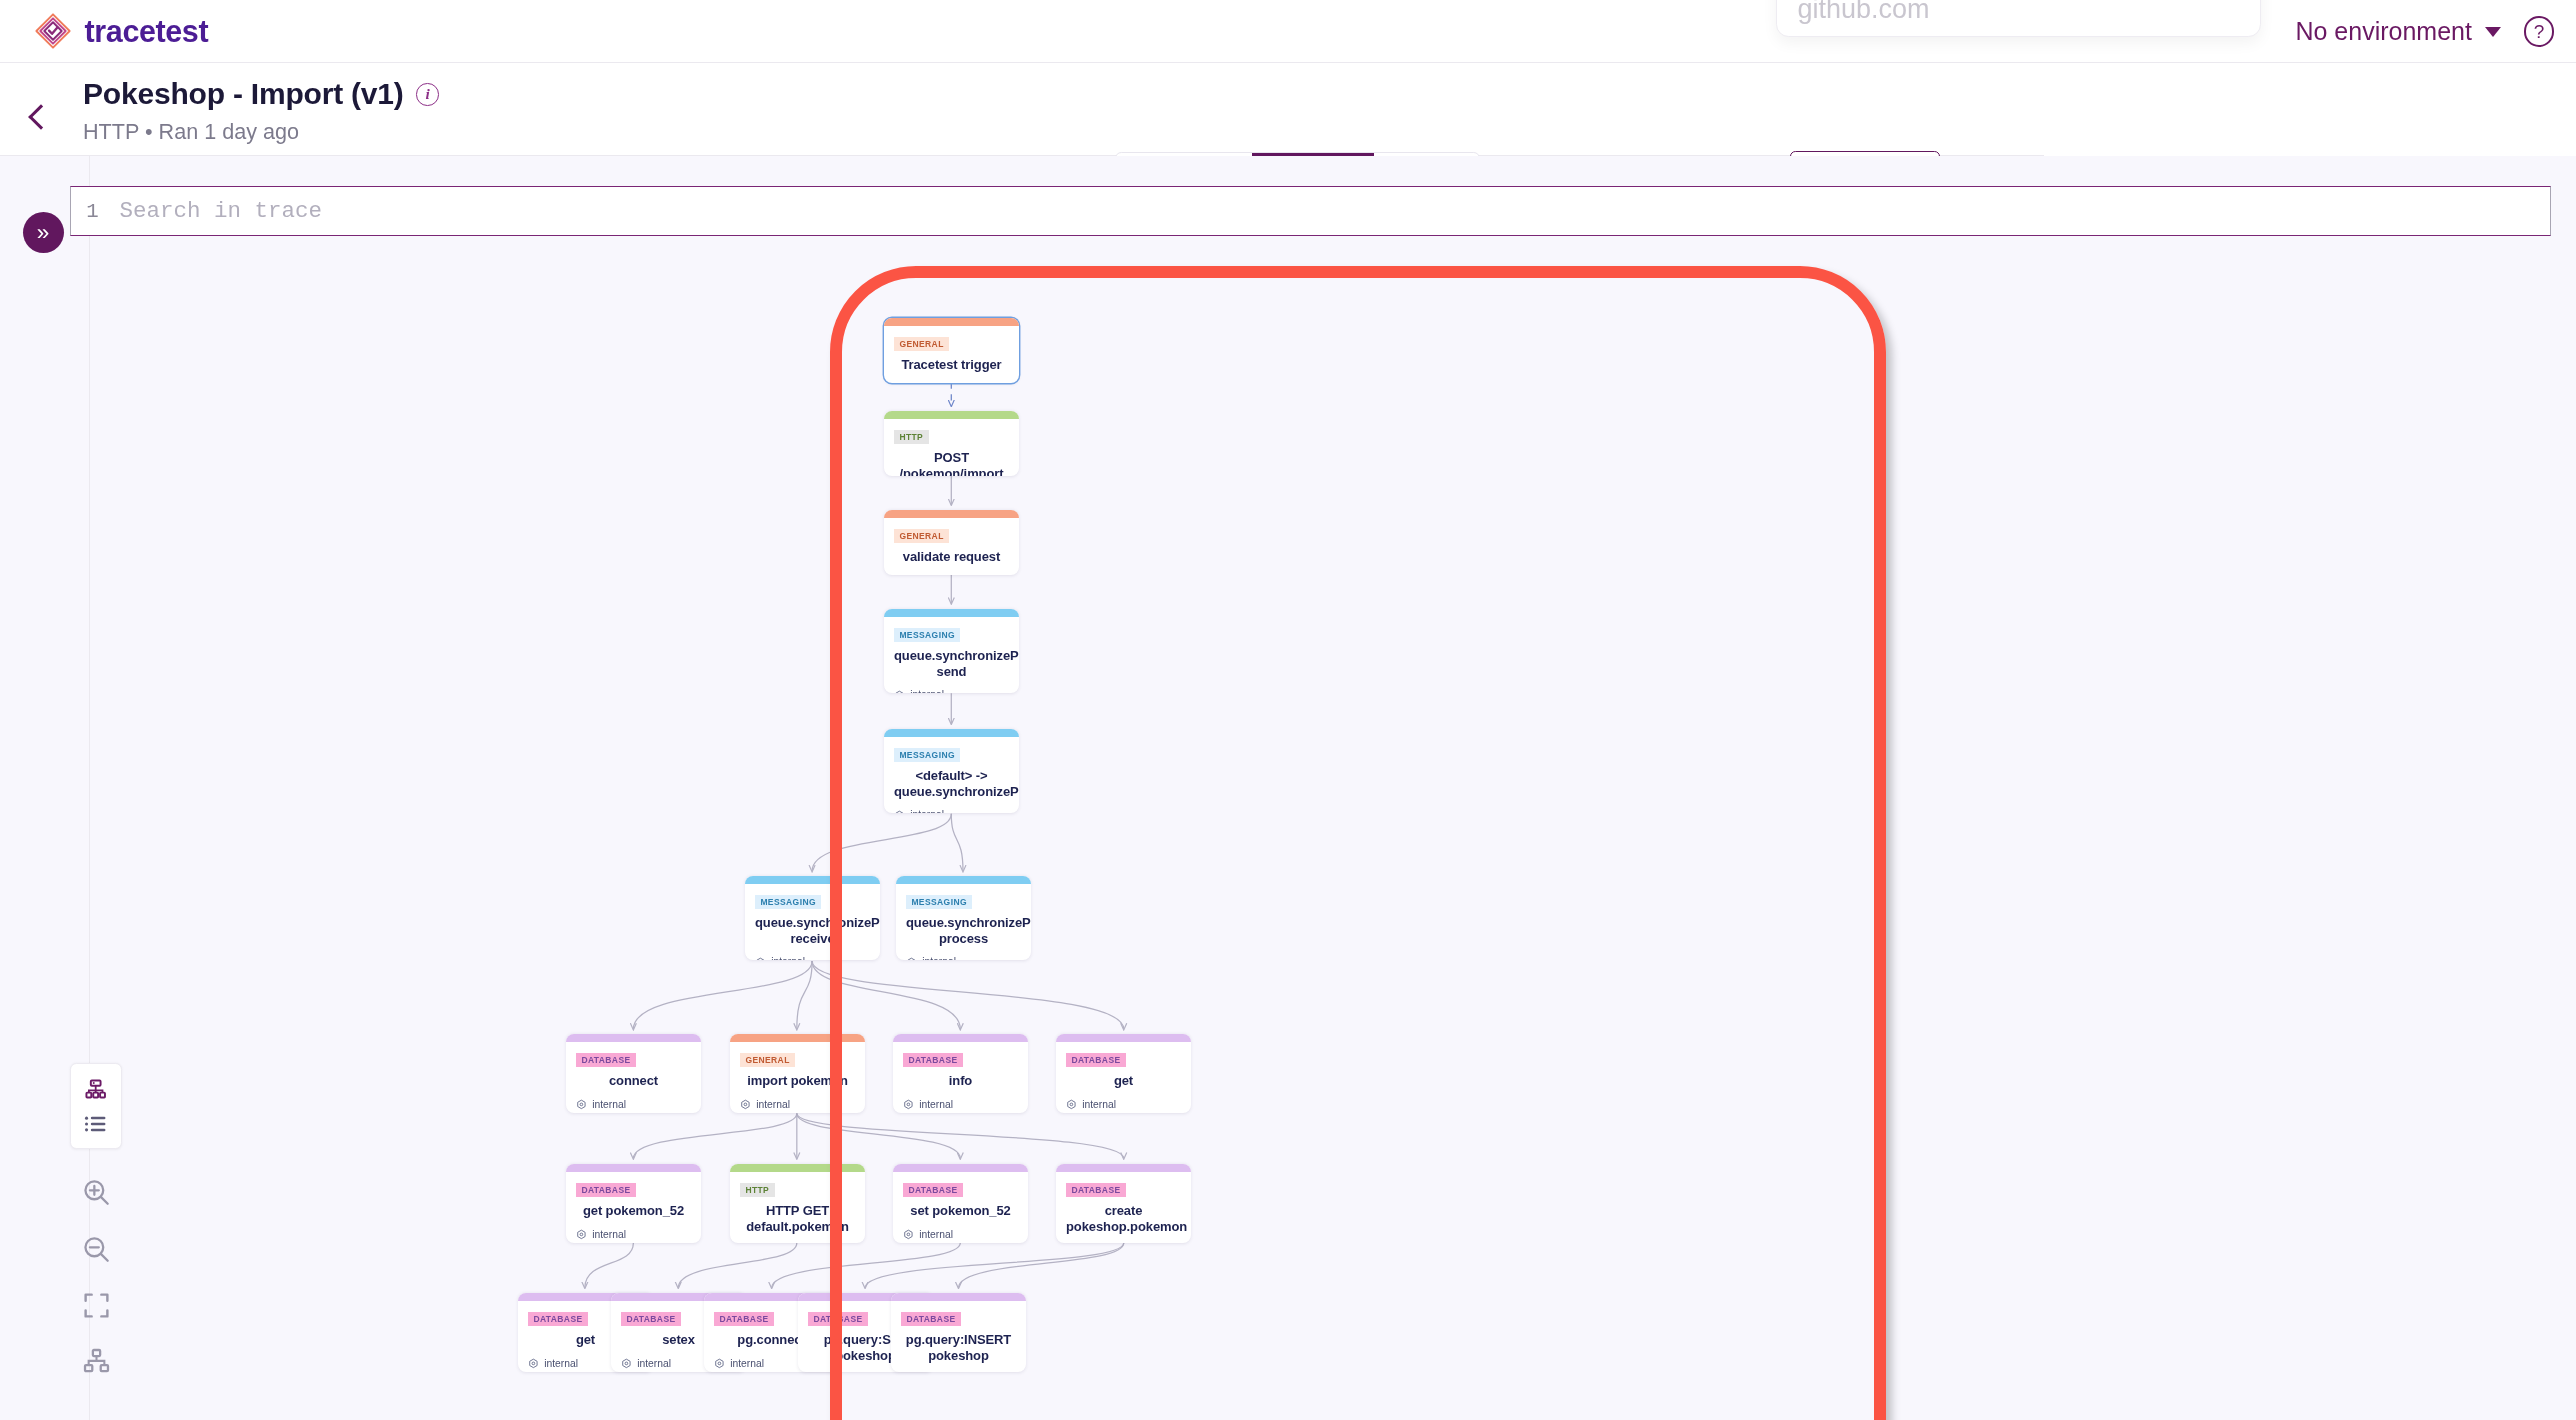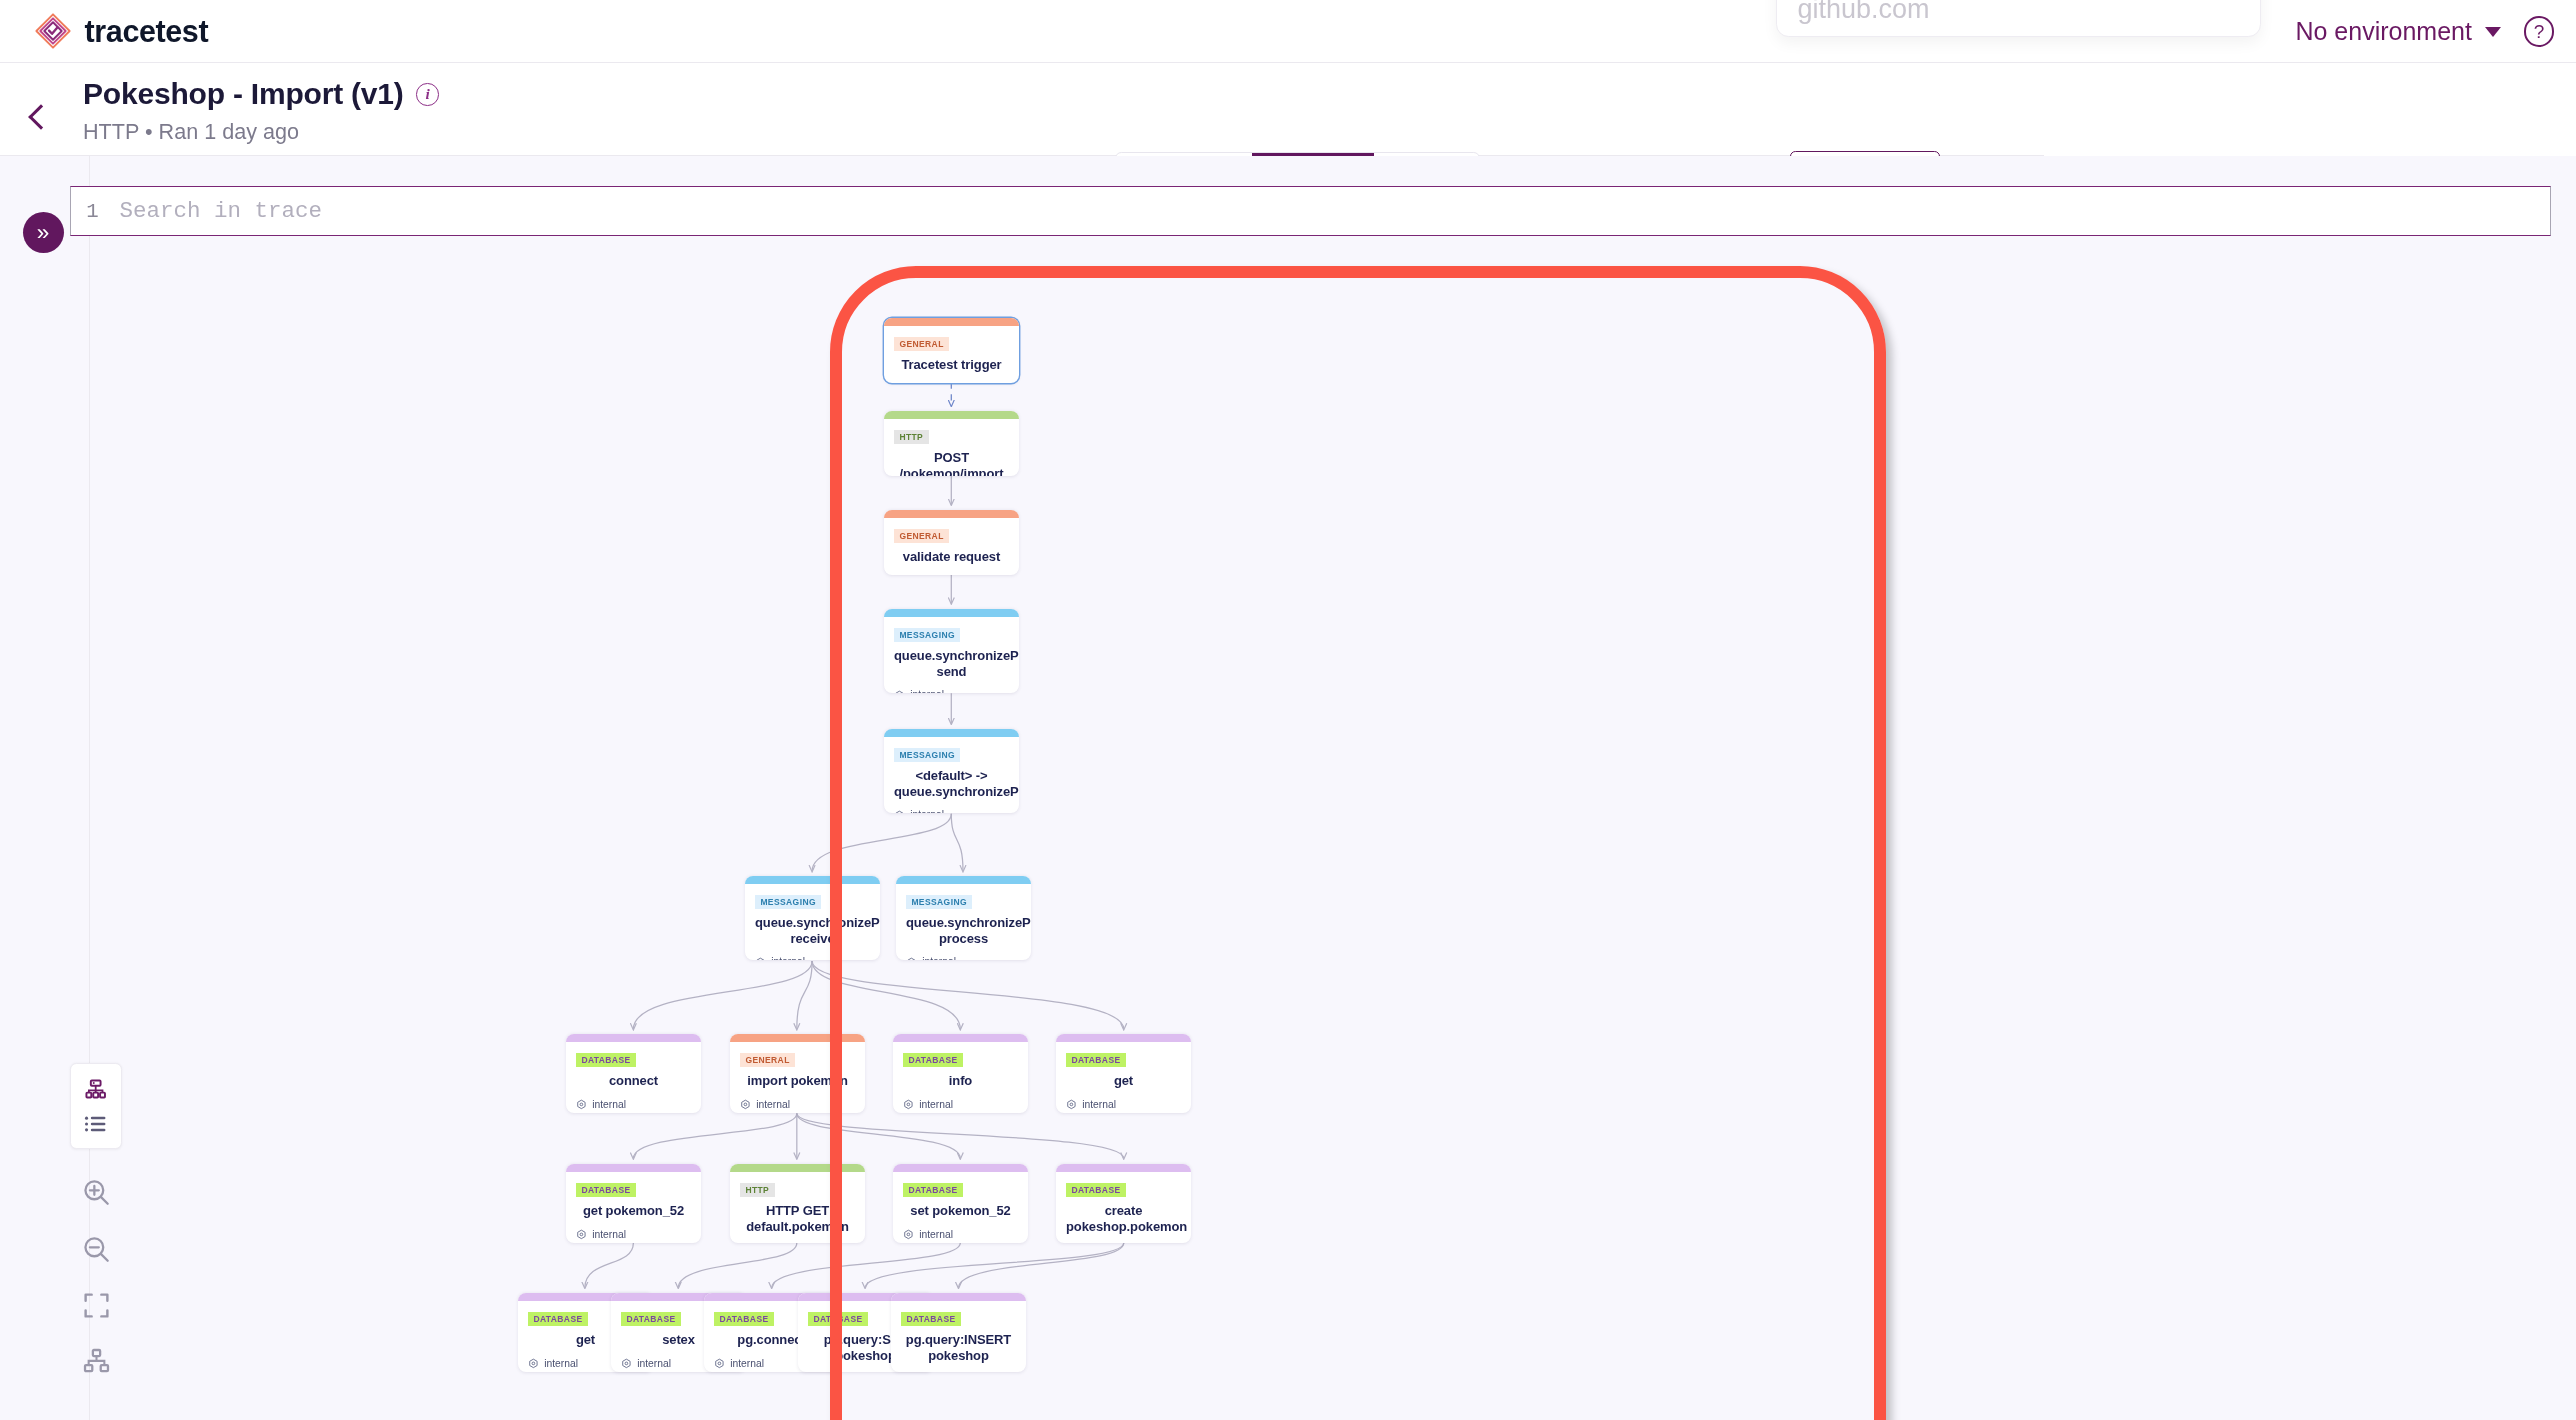--- a/index.html
+++ b/index.html
@@ -13,21 +13,21 @@
 
   
   .topbar {
     position: absolute; left: 0; top: 0; width: 2576px; height: 63px;
     background: #ffffff; display: flex; align-items: center;
     border-bottom: 0.9px solid #ebe9ef;
   }
   .brand { display: flex; align-items: center; gap: 12.6px; margin-left: 34px; }
   .brand-logo { width: 38px; height: 38px; }
   .brand-name {
-    font-size: 30.5px; font-weight: 700; color: #0f172a; letter-spacing: -0.4px;
+    font-size: 30.5px; font-weight: 700; color: #4c1d95; letter-spacing: -0.4px;
   }
   .topbar-right {
     position: absolute; right: 21.6px; top: 0; height: 63px;
     display: flex; align-items: center; gap: 23.4px;
   }
   .ghost-input {
     position: absolute; right: 293px; top: -40px;
     width: 485px; height: 77px;
     background: #fff; border: 0.9px solid #eeecf2; border-radius: 12.6px;
     box-shadow: 0 5.4px 14.4px rgba(0,0,0,0.05);
@@ -190,21 +190,21 @@
   .meta-row svg { flex: 0 0 auto; }
 
   
   .t-general .node-bar { background: #f7a384; }
   .t-general .node-badge { background: #fde3d6; color: #c05a32; }
   .t-http .node-bar { background: #b4d98a; }
   .t-http .node-badge { background: #e5e5e5; color: #5c8235; }
   .t-messaging .node-bar { background: #7fcdf2; }
   .t-messaging .node-badge { background: #ddeffc; color: #2c7fae; }
   .t-database .node-bar { background: #ddbdf0; }
-  .t-database .node-badge { background: #bef264; color: #7b4a9e; }
+  .t-database .node-badge { background: #f9a8d4; color: #7b4a9e; }
 
   .edges { position: absolute; left: 0; top: 0; width: 2486px; height: 1265px; z-index: 5; }
 </style>
 </head>
 <body>
 
 <div class="topbar">
   <div class="brand">
     <svg class="brand-logo" viewBox="0 0 48 48">
       <g fill="none" stroke-width="2.4" stroke-linejoin="round">

